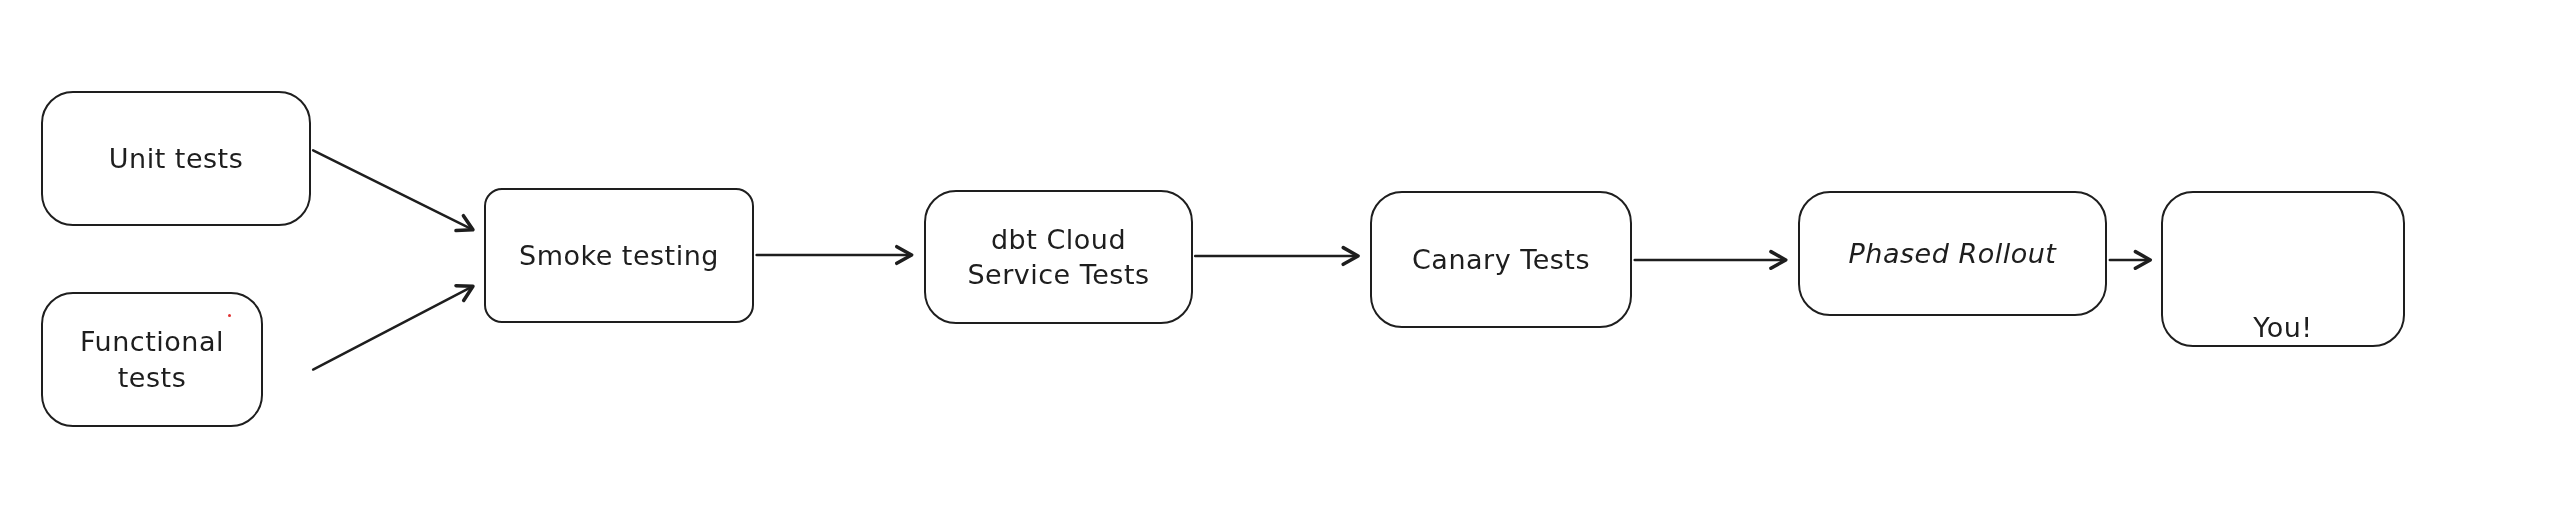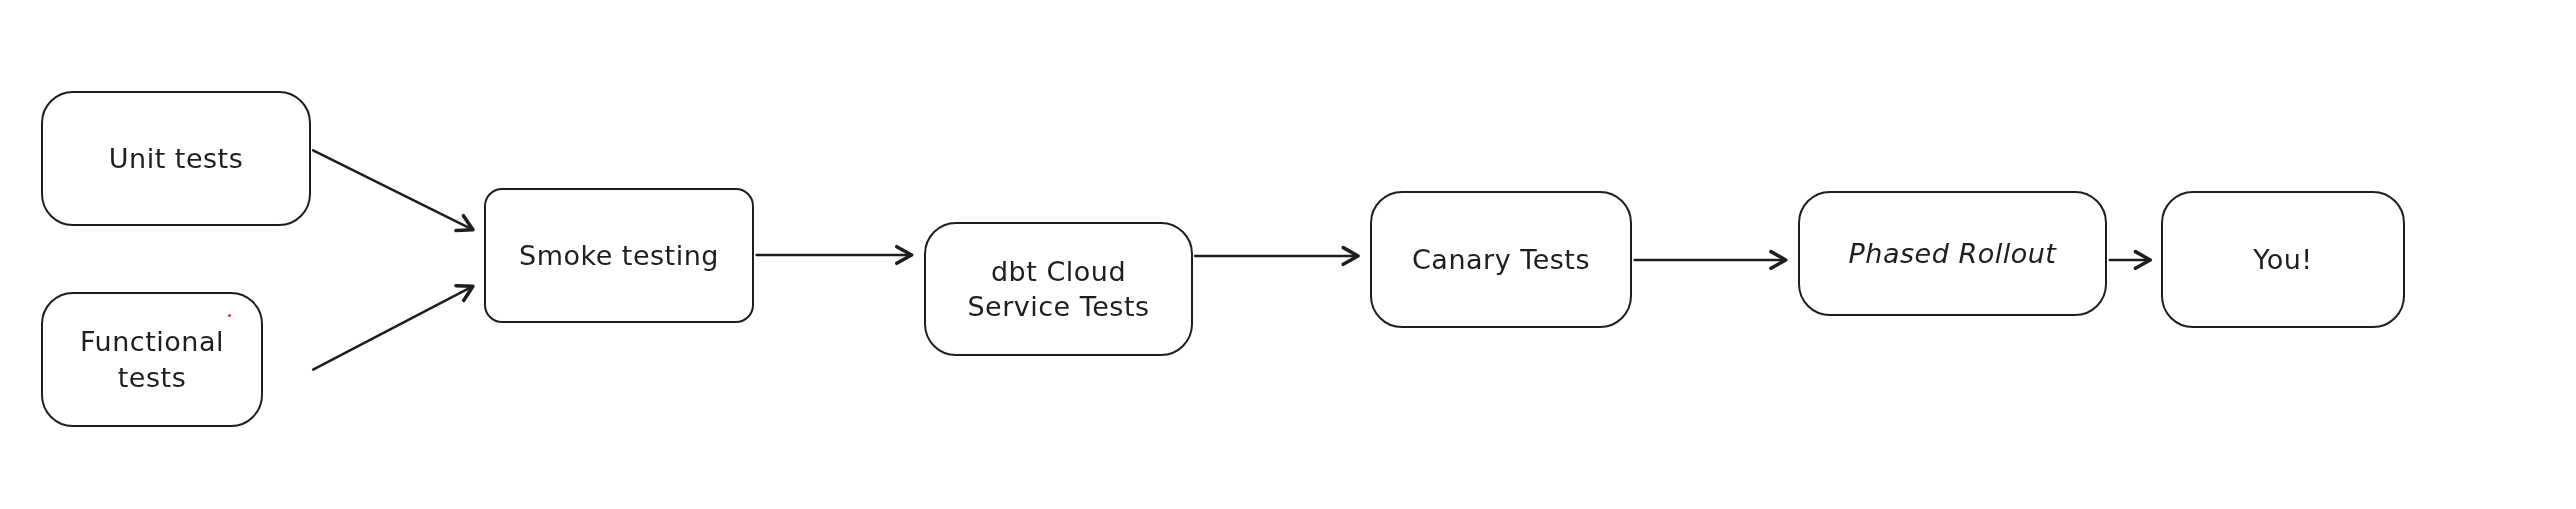--- a/index.html
+++ b/index.html
@@ -39,24 +39,24 @@
     position: absolute;
     left: 228px; top: 314px;
     width: 3px; height: 3px;
     background: #e03131;
     border-radius: 50%;
   }
   
   #node-unit        { left: 41px;   top: 91px;  width: 270px; height: 135px; }
   #node-functional  { left: 41px;   top: 292px; width: 222px; height: 135px; justify-content: center; }
   #node-smoke       { left: 484px;  top: 188px; width: 270px; height: 135px; border-radius: 18px; }
-  #node-dbt         { left: 924px;  top: 190px; width: 269px; height: 134px; margin-top: 32px; }
+  #node-dbt         { left: 924px;  top: 190px; width: 269px; height: 134px; }
   #node-canary      { left: 1370px; top: 191px; width: 262px; height: 137px; justify-content: center; }
   #node-phased      { left: 1798px; top: 191px; width: 309px; height: 125px; font-style: italic; }
-  #node-you         { left: 2161px; top: 191px; width: 244px; height: 137px; }
+  #node-you         { left: 2161px; top: 191px; width: 244px; height: 156px; align-items: flex-end; }
 </style>
 </head>
 <body>
 
 <div id="canvas">
 
   <svg id="edge-layer" viewBox="0 0 2608 516" xmlns="http://www.w3.org/2000/svg">
     <defs>
       <marker id="arrowhead" viewBox="0 0 12 12" refX="9.5" refY="6" markerWidth="9" markerHeight="9" orient="auto-start-reverse">
         <path d="M2 1.5 L10 6 L2 10.5" fill="none" stroke="#1e1e1e" stroke-width="1.9" stroke-linecap="round" stroke-linejoin="round"></path>

